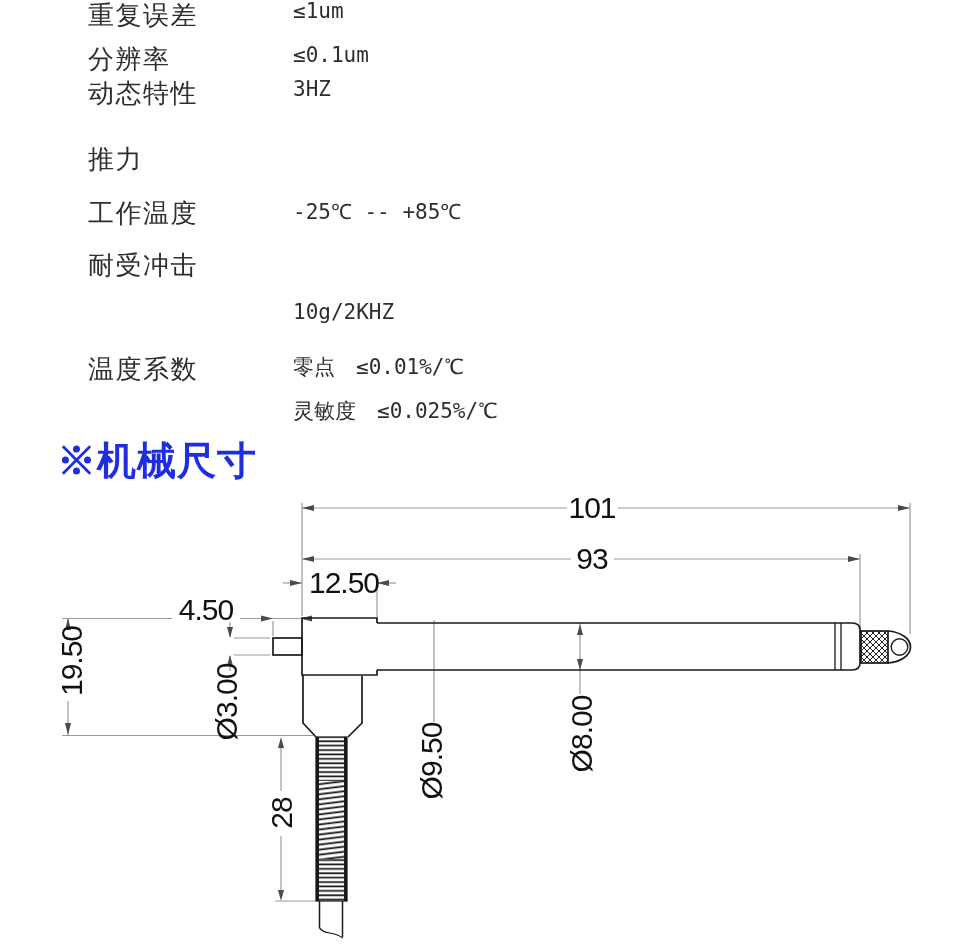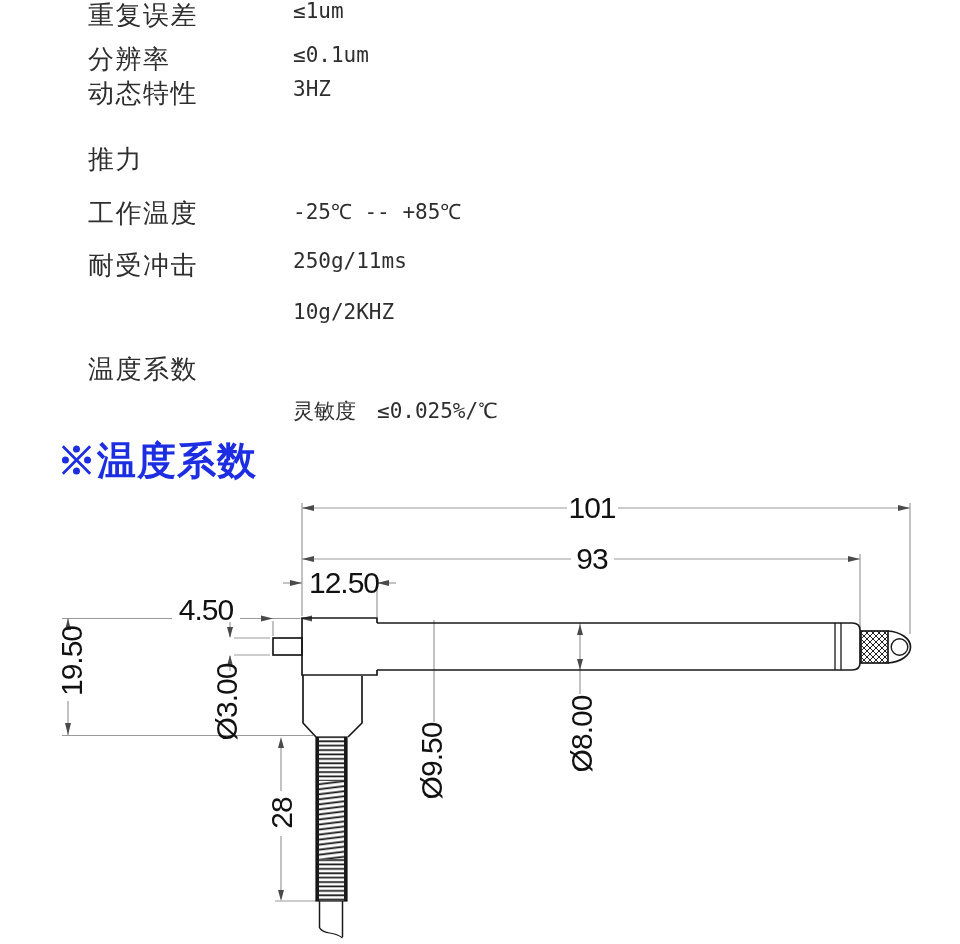--- a/index.html
+++ b/index.html
@@ -34,35 +34,35 @@
     </div>
   <div class="spec-row" style="top:142px">
       <span class="spec-label">推力</span>
     </div>
   <div class="spec-row" style="top:196px">
       <span class="spec-label">工作温度</span>
       <span class="spec-value">-25℃ -- +85℃</span>
     </div>
   <div class="spec-row" style="top:248px">
       <span class="spec-label">耐受冲击</span>
-      <span class="spec-value">250g/11ms</span>
     </div>
   <div class="spec-row" style="top:299px">
       <span class="spec-value">10g/2KHZ</span>
     </div>
   <div class="spec-row" style="top:352px">
       <span class="spec-label">温度系数</span>
+      <span class="spec-value">零点　≤0.01%/℃</span>
     </div>
   <div class="spec-row" style="top:396px">
       <span class="spec-label"></span>
       <span class="spec-value">灵敏度　≤0.025%/℃</span>
     </div>
 </div>
 
-<h2 class="section-title">※温度系数</h2>
+<h2 class="section-title">※机械尺寸</h2>
 
 <svg class="drawing" width="960" height="944" viewBox="0 0 960 944">
   <defs>
     <pattern id="knurl" width="6" height="6" patternUnits="userSpaceOnUse">
       <rect width="6" height="6" fill="#ffffff"></rect>
       <path d="M0,6 L6,0 M0,0 L6,6" stroke="#222222" stroke-width="1"></path>
     </pattern>
     <pattern id="thrH" width="8" height="4.4" patternUnits="userSpaceOnUse">
       <rect width="8" height="4.4" fill="#ffffff"></rect>
       <rect y="1.2" width="8" height="1.7" fill="#161616"></rect>

